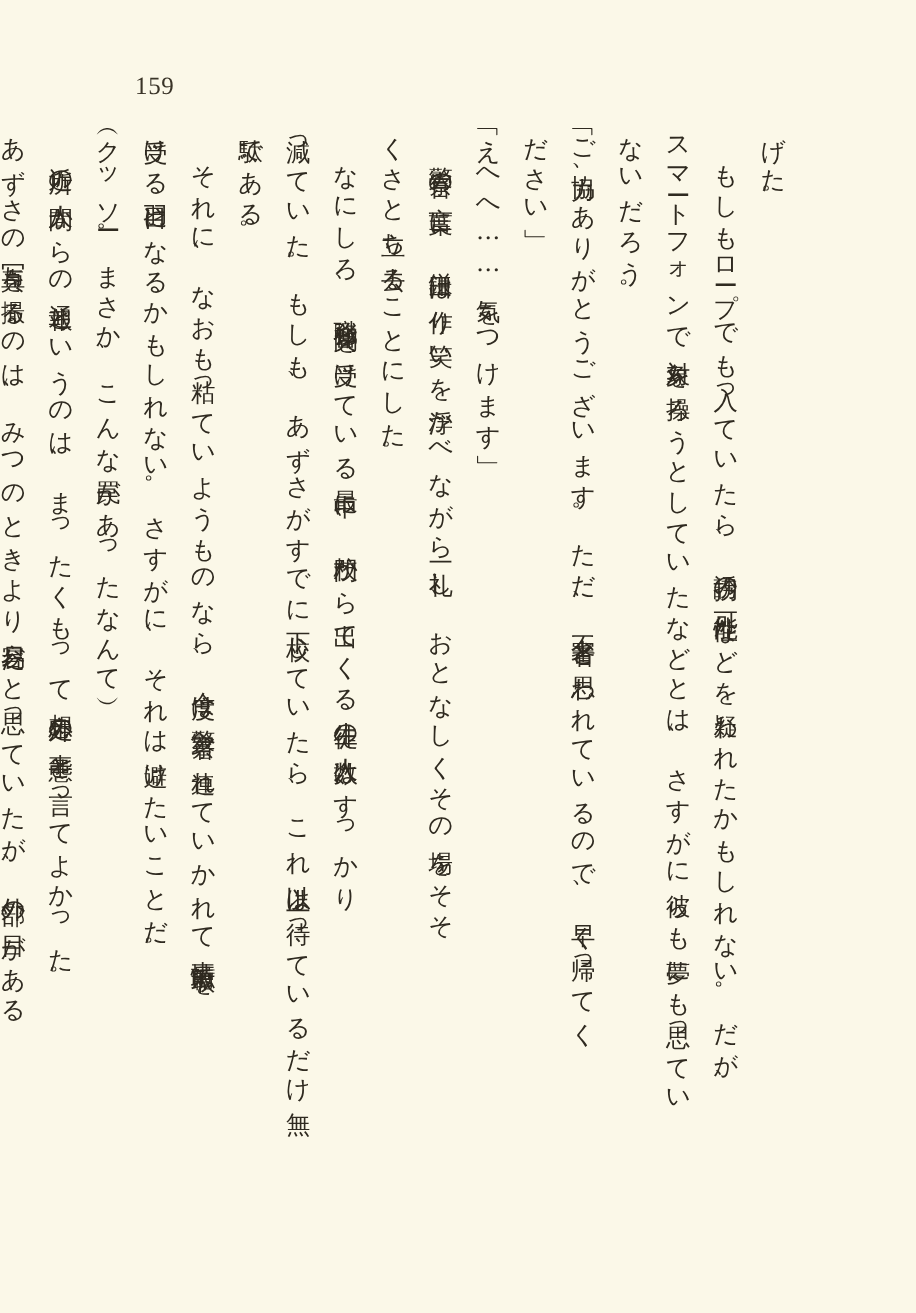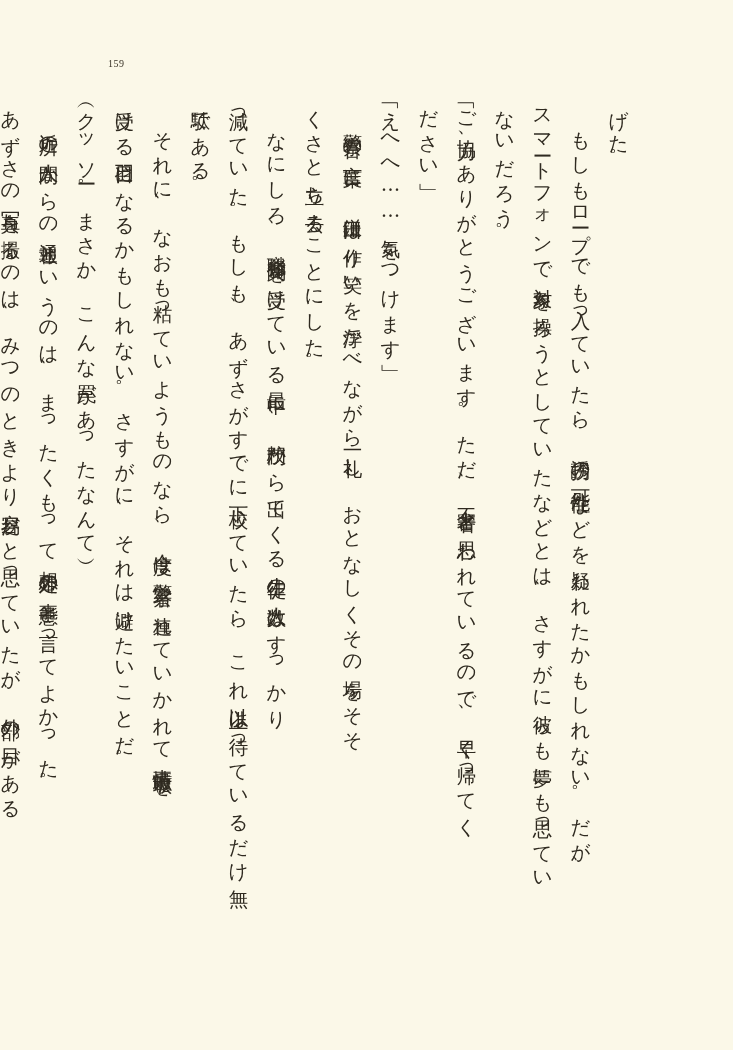--- a/index.html
+++ b/index.html
@@ -15,21 +15,21 @@
     width: 733px;
     height: 1050px;
     background: #fbf8e8;
     overflow: hidden;
     box-sizing: border-box;
   }
   .page-number {
     position: absolute;
     top: 58px;
     left: 108px;
-    font-size: 10px;
+    font-size: 20px;
     color: #3a3428;
     letter-spacing: 0.5px;
     font-family: "Liberation Serif", serif;
   }
   .text-body {
     position: absolute;
     top: 96px;
     right: 96px;
     bottom: 70px;
     left: 104px;

